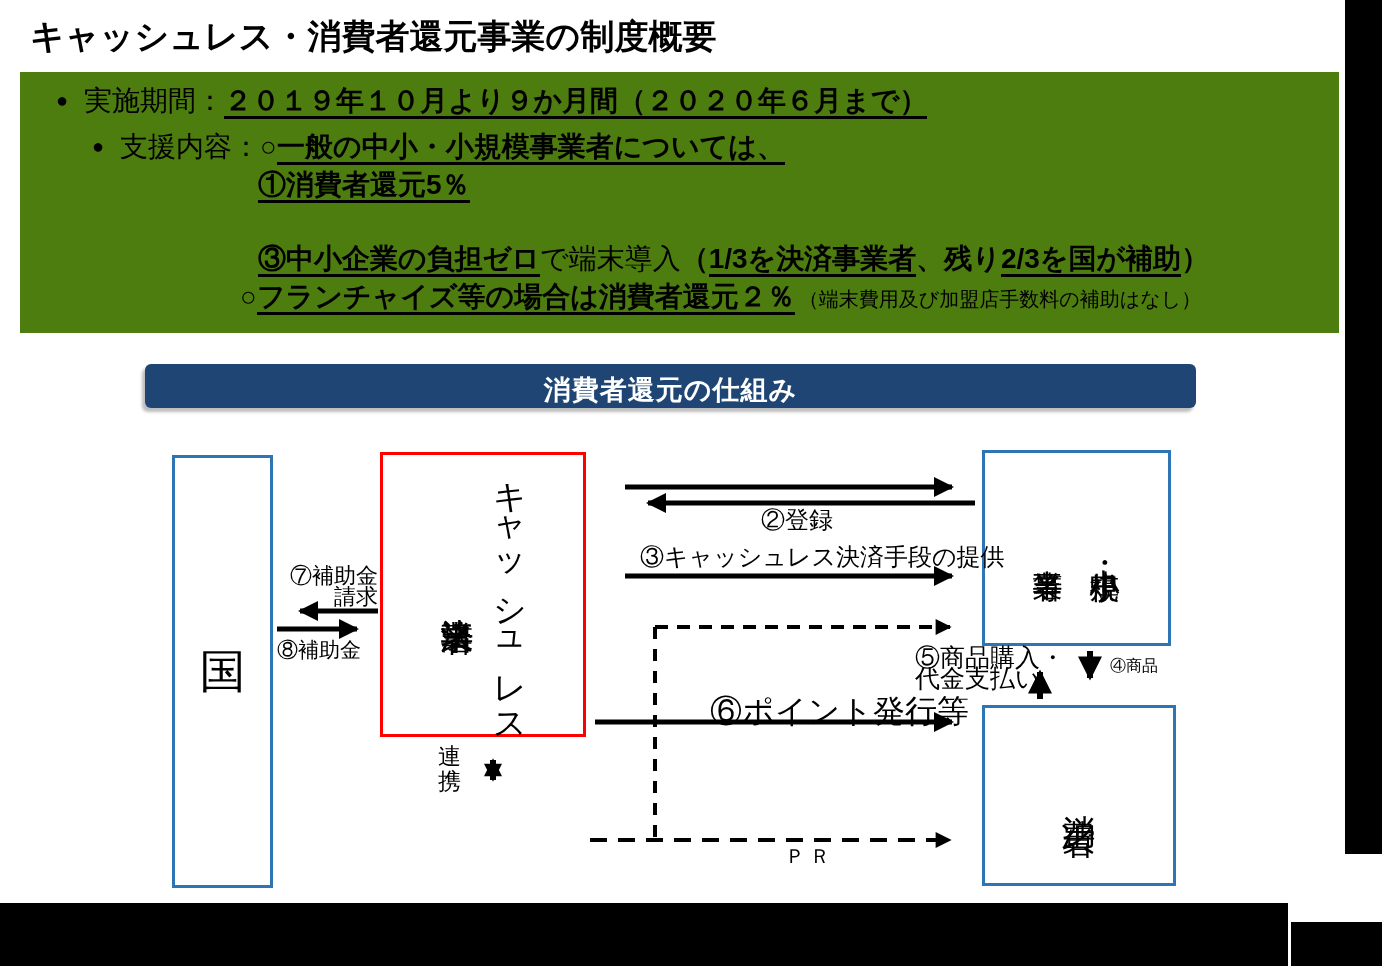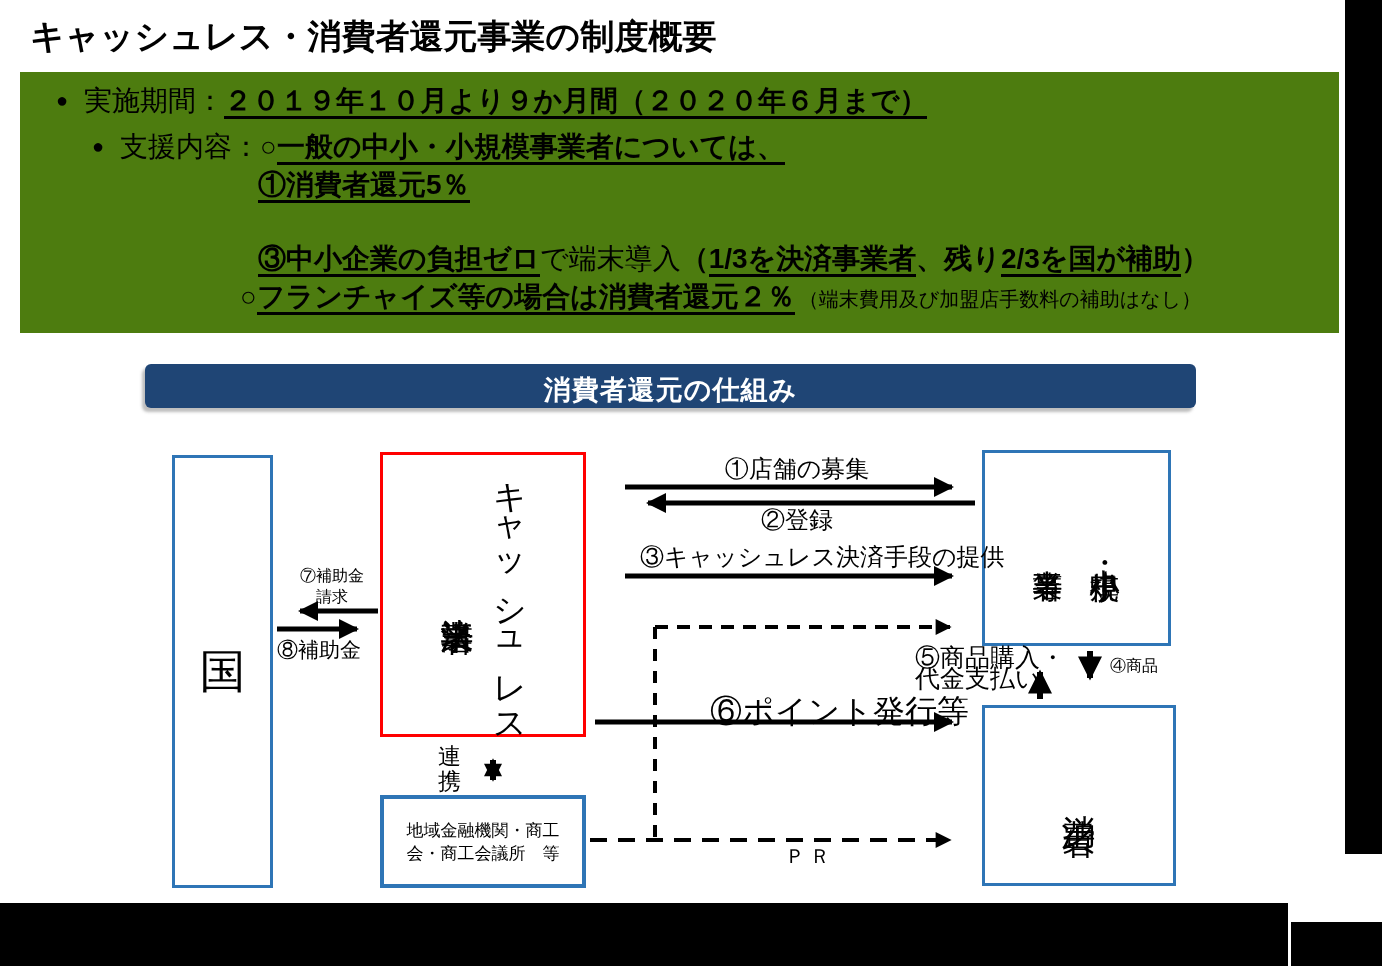--- a/index.html
+++ b/index.html
@@ -44,21 +44,21 @@
   #box-consumer .vtext { font-size:34px; letter-spacing:5px; }
   #box-regional { left:380px; top:795px; width:206px; height:93px; border-width:4px;
                   font-size:17px; line-height:23px; text-align:center; }
 
   
   .lbl { position:absolute; white-space:nowrap; z-index:3; }
   #lbl-a1 { left:667px; top:453px; width:260px; text-align:center; font-size:24px; }
   #lbl-a2 { left:667px; top:504px; width:260px; text-align:center; font-size:24px; }
   #lbl-a3 { left:640px; top:541px; font-size:24px; }
   #lbl-a6 { left:710px; top:690px; font-size:32px; }
-  #lbl-a7 { left:286px; top:565px; width:92px; text-align:center; font-size:16px; line-height:21px; }
+  #lbl-a7 { left:286px; top:565px; width:92px; text-align:right; font-size:22px; line-height:21px; }
   #lbl-a8 { left:277px; top:636px; font-size:21px; }
   #lbl-a4 { left:1110px; top:656px; font-size:16px; }
   #lbl-a5 { left:915px; top:647px; width:122px; text-align:right; font-size:25px; line-height:21px; }
   #lbl-renkei { left:438px; top:744px; font-size:23px; line-height:25px; }
   #lbl-pr { left:785px; top:843px; font-size:20px; letter-spacing:5px; }
 
   svg.arrows { position:absolute; left:0; top:0; z-index:2; pointer-events:none; }
 
   
   .blackbar { position:absolute; background:#000; z-index:5; }
@@ -104,26 +104,20 @@
   </div>
 
   <div class="dbox" id="box-sme">
     <div class="vtext"><span>中小・小規模</span><br><span>事業者等</span></div>
   </div>
 
   <div class="dbox" id="box-consumer">
     <div class="vtext">消費者</div>
   </div>
 
-  <div class="dbox" id="box-regional">
-    <div>
-      <span>地域金融機関・商工</span><br>
-      <span>会・商工会議所　等</span>
-    </div>
-  </div>
 
   <svg class="arrows" width="1382" height="966" viewBox="0 0 1382 966">
     <defs>
       <marker id="mA" viewBox="0 0 10 10" refX="9" refY="5" markerWidth="4.6" markerHeight="4" orient="auto-start-reverse" markerUnits="strokeWidth">
         <path d="M0,0 L10,5 L0,10 z" fill="#000"></path>
       </marker>
       <marker id="mB" viewBox="0 0 10 10" refX="9" refY="5" markerWidth="3.4" markerHeight="3" orient="auto-start-reverse" markerUnits="strokeWidth">
         <path d="M0,0 L10,5 L0,10 z" fill="#000"></path>
       </marker>
     </defs>
@@ -134,21 +128,20 @@
     <line x1="655" y1="627" x2="655" y2="840" stroke="#000" stroke-width="4" stroke-dasharray="12 10"></line>
     <line x1="590" y1="840" x2="950" y2="840" stroke="#000" stroke-width="4" stroke-dasharray="17 11" marker-end="url(#mA)"></line>
     <line x1="595" y1="722" x2="952" y2="722" stroke="#000" stroke-width="5" marker-end="url(#mA)"></line>
     <line x1="378" y1="611" x2="300" y2="611" stroke="#000" stroke-width="5" marker-end="url(#mA)"></line>
     <line x1="277" y1="629" x2="357" y2="629" stroke="#000" stroke-width="5" marker-end="url(#mA)"></line>
     <line x1="1090" y1="651" x2="1090" y2="678" stroke="#000" stroke-width="6" marker-end="url(#mA)"></line>
     <line x1="1040" y1="699" x2="1040" y2="672" stroke="#000" stroke-width="6" marker-end="url(#mA)"></line>
     <line x1="493" y1="760" x2="493" y2="780" stroke="#000" stroke-width="6" marker-start="url(#mB)" marker-end="url(#mB)"></line>
   </svg>
 
-  <div class="lbl" id="lbl-a1">①店舗の募集</div>
   <div class="lbl" id="lbl-a2">②登録</div>
   <div class="lbl" id="lbl-a3">③キャッシュレス決済手段の提供</div>
   <div class="lbl" id="lbl-a6">⑥ポイント発行等</div>
   <div class="lbl" id="lbl-a7"><span>⑦補助金</span><br><span>請求</span></div>
   <div class="lbl" id="lbl-a8">⑧補助金</div>
   <div class="lbl" id="lbl-a4">④商品</div>
   <div class="lbl" id="lbl-a5"><span>⑤商品購入・</span><br><span>代金支払い</span></div>
   <div class="lbl" id="lbl-renkei"><span>連</span><br><span>携</span></div>
   <div class="lbl" id="lbl-pr">ＰＲ</div>
 

